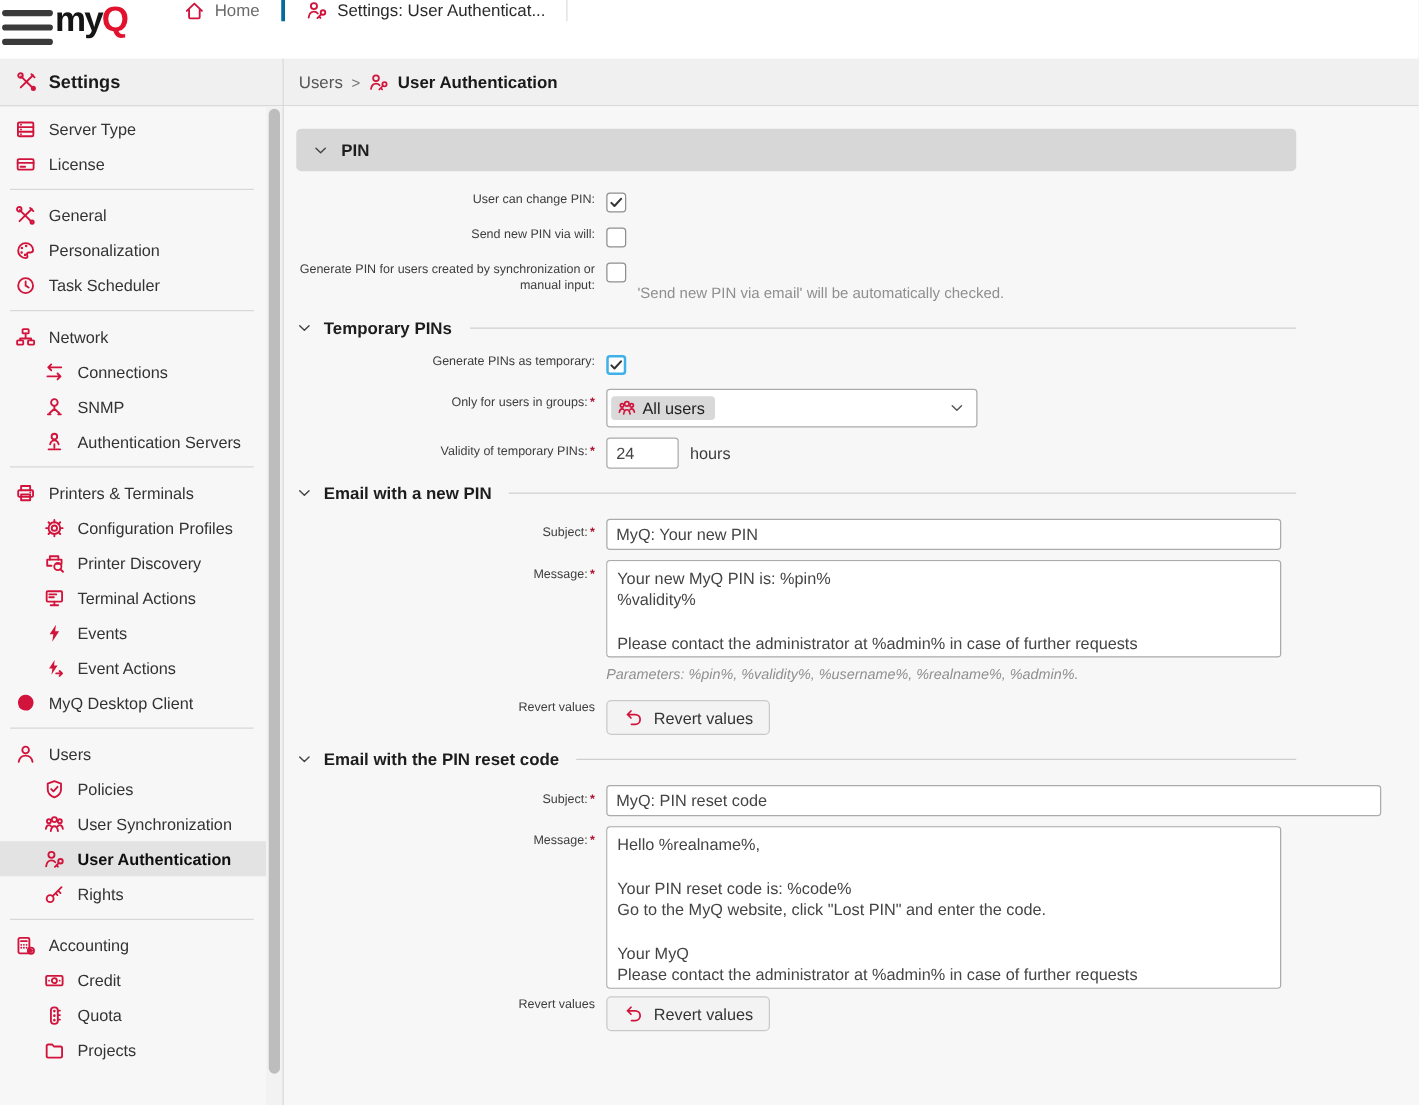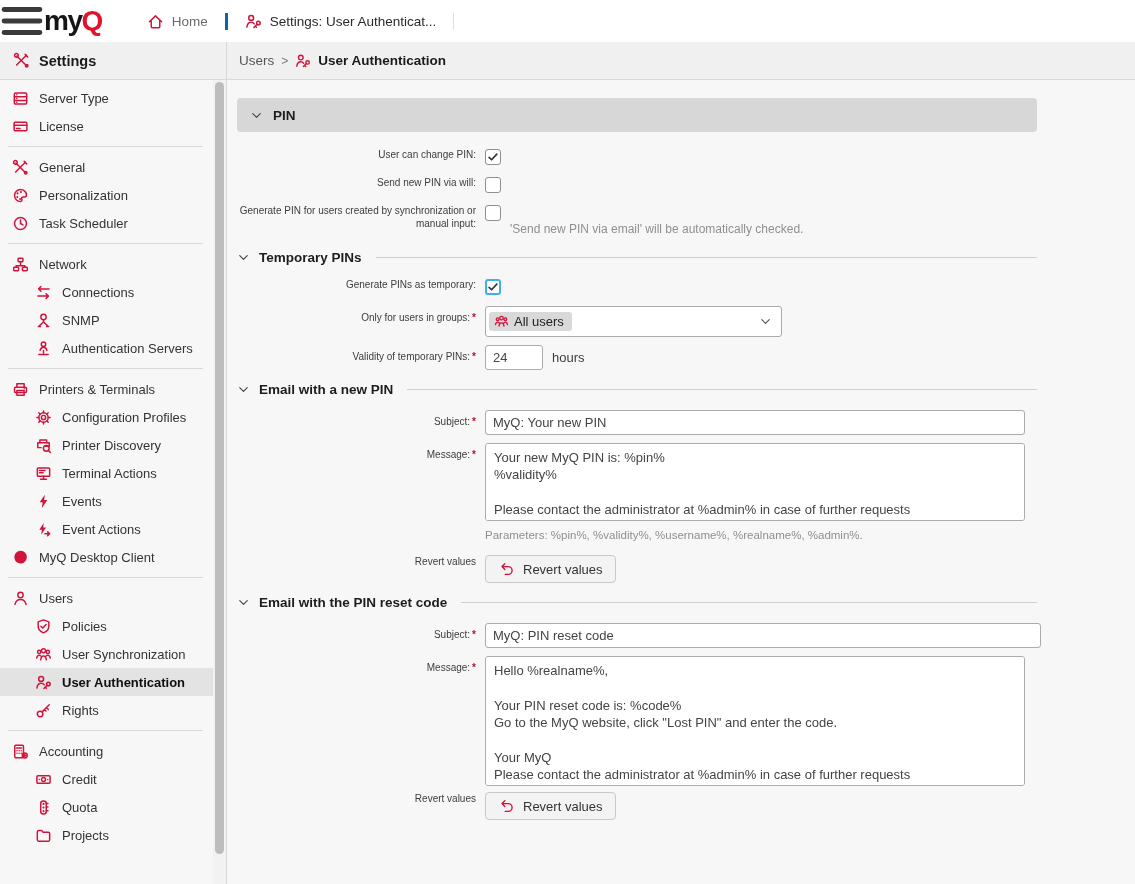--- a/index.html
+++ b/index.html
@@ -1,19 +1,19 @@
 <!DOCTYPE html>
 <html><head>
 <meta charset="utf-8">
 <style>
   html,body{margin:0;padding:0;background:#e9e9e9;font-family:"Liberation Sans",sans-serif;}
   .app{width:1135px;height:884px;position:relative;background:#f7f7f7;overflow:hidden;}
 
   
-  .topbar{height:42px;background:#fff;display:flex;align-items:center;}
+  .topbar{height:47px;background:#fff;display:flex;align-items:flex-start;}
   .burger{width:44px;display:flex;align-items:center;justify-content:center;color:#3a3a3a;cursor:pointer;}
   .logo{display:flex;align-items:center;font-weight:bold;font-size:28px;letter-spacing:-1.5px;color:#151515;padding-right:28px;cursor:pointer;}
   .logo .q{color:#e2122f;}
   .tab{display:flex;align-items:center;gap:8px;padding:0 17px;font-size:13.5px;color:#6b6b6b;cursor:pointer;}
   .tab + .tab{border-left:3px solid #0369a1;}
   .tab.active{color:#2a2a2a;border-right:1px solid #ddd;}
   .tab .ic{width:17px;height:17px;color:#d2143c;}
 
   
   .subbar{height:38px;background:#f0f0f0;border-bottom:1px solid #d9d9d9;display:flex;box-sizing:border-box;}
@@ -62,21 +62,21 @@
   .ti{height:25px;border:1px solid #ababab;border-radius:3px;font-family:"Liberation Sans",sans-serif;font-size:13px;color:#444;padding:0 7px;background:#fff;box-sizing:border-box;}
   .ta{border:1px solid #ababab;border-radius:3px;font-family:"Liberation Sans",sans-serif;font-size:13px;line-height:1.34;color:#444;padding:5px 8px;background:#fff;box-sizing:border-box;resize:none;width:540px;display:block;}
   .suffix{font-size:13px;color:#3d3d3d;margin-left:9px;padding-top:5px;}
 
   .select{width:297px;height:31px;box-sizing:border-box;border:1px solid #ababab;border-radius:3px;background:#fff;display:flex;align-items:center;padding:0 9px 0 3px;cursor:pointer;}
   .tag{background:#d9d9d9;border-radius:3px;display:flex;align-items:center;gap:5px;padding:2px 8px 2px 5px;font-size:13px;color:#222;}
   .tag .ic{width:15px;height:15px;color:#d2143c;flex:none;}
   .select .chev{margin-left:auto;width:13px;height:13px;color:#555;}
 
   .hint{font-size:11.5px;color:#8f8f8f;line-height:1.3;margin-top:1px;}
-  .row.hint-row{margin-bottom:10px;}
+  .row.hint-row{margin-bottom:10px;font-style:italic;}
 
   .btn{display:inline-flex;align-items:center;gap:8px;height:28px;padding:0 13px;background:#f3f3f3;border:1px solid #c9c9c9;border-radius:4px;font-family:"Liberation Sans",sans-serif;font-size:13px;color:#333;cursor:pointer;}
   .btn .ic{width:16px;height:16px;color:#d2143c;}
   .row.btn-row{margin-bottom:12px;}
 
   .ic svg{width:100%;height:100%;display:block;}
 </style>
 </head>
 <body>
 
@@ -524,21 +524,21 @@
               <svg viewBox="0 0 16 16" fill="none" stroke="currentColor" stroke-width="1.4" stroke-linecap="round" stroke-linejoin="round">
                 <path d="M3.4 5.6 8 10.2l4.6-4.6"></path>
               </svg>
             </span>
             <span>Email with the PIN reset code</span>
             <span class="rule"></span>
           </div>
           <div class="row inp">
             <span class="lbl"><span>Subject:</span><span class="req">*</span></span>
             <div class="ctrl">
-              <input class="ti" type="text" value="MyQ: PIN reset code" style="width: 556px;">
+              <input class="ti" type="text" value="MyQ: PIN reset code" style="width: 620px;">
             </div>
           </div>
           <div class="row inp" style="margin-bottom: 6px;">
             <span class="lbl"><span>Message:</span><span class="req">*</span></span>
             <div class="ctrl">
               <textarea class="ta" style="height: 130px;">Hello %realname%,
 
 Your PIN reset code is: %code%
 Go to the MyQ website, click "Lost PIN" and enter the code.
 

